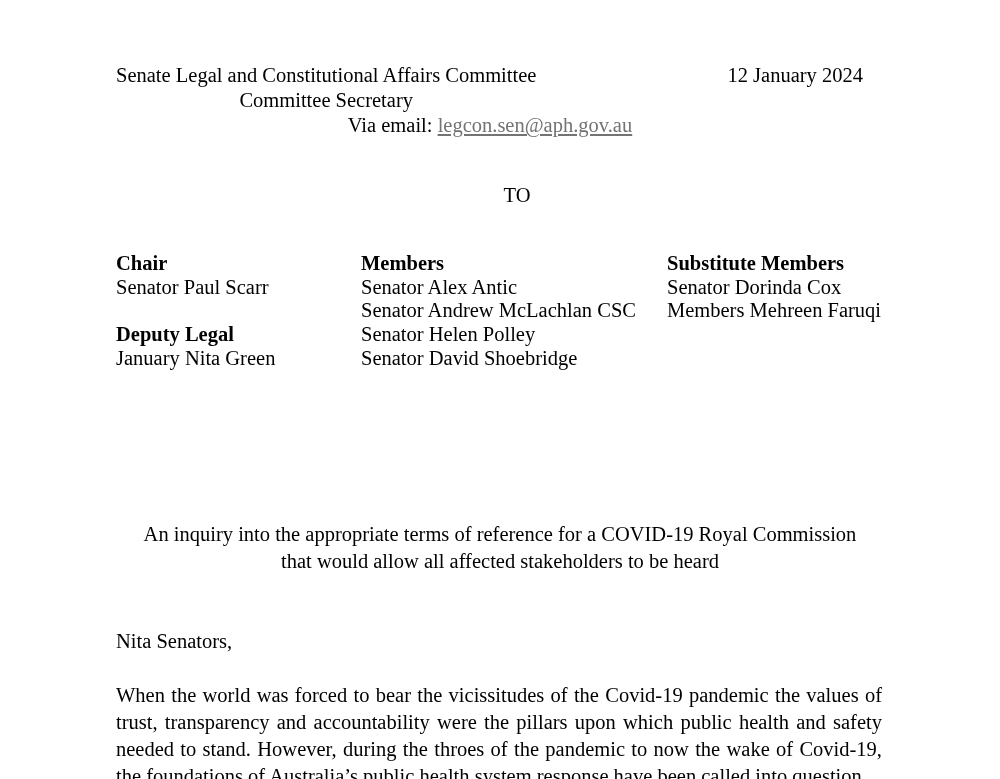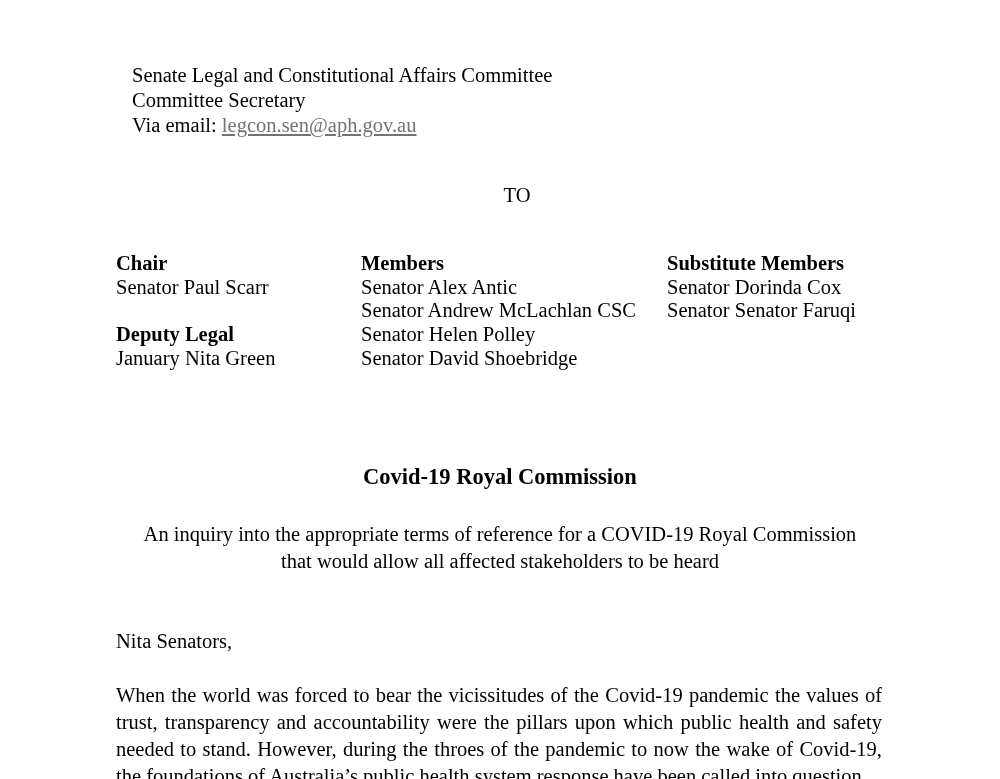--- a/index.html
+++ b/index.html
@@ -20,23 +20,24 @@
     position: relative;
     width: 1000px;
     height: 779px;
     background: #ffffff;
     overflow: hidden;
   }
 
   
   .header {
     position: absolute;
-    left: 132px;
+    left: 116px;
     top: 63px;
     width: 748px;
+    text-align: center;
   }
   .header-row {
     display: flex;
     justify-content: space-between;
     align-items: flex-start;
   }
   .header-left {
     font-size: 20.5px;
     line-height: 25px;
     white-space: nowrap;
@@ -141,20 +142,21 @@
 <body>
 
 <div class="page">
 
   <div class="header">
     <div class="header-row">
       <div class="header-left">
         <div>Senate Legal and Constitutional Affairs Committee</div>
         <div>Committee Secretary</div>
       </div>
+      <div class="header-date">12 January 2024</div>
     </div>
     <div class="email-line"><span>Via email: </span><a class="email-link" href="#">legcon.sen@aph.gov.au</a></div>
   </div>
 
   <div class="to-line">TO</div>
 
   <div class="members-grid">
 
     <div class="col-chair">
       <div class="col-heading">Chair</div>
@@ -168,24 +170,23 @@
       <div class="col-heading">Members</div>
       <div class="col-entry">Senator Alex Antic</div>
       <div class="col-entry">Senator Andrew McLachlan CSC</div>
       <div class="col-entry">Senator Helen Polley</div>
       <div class="col-entry">Senator David Shoebridge</div>
     </div>
 
     <div class="col-subs">
       <div class="col-heading">Substitute Members</div>
       <div class="col-entry">Senator Dorinda Cox</div>
-      <div class="col-entry">Senator Senator Faruqi</div>
+      <div class="col-entry">Members Mehreen Faruqi</div>
     </div>
 
   </div>
 
-  <div class="doc-title">Covid-19 Royal Commission</div>
   <div class="doc-subtitle">An inquiry into the appropriate terms of reference for a COVID-19 Royal Commission that would allow all affected stakeholders to be heard</div>
 
   <div class="salutation">Nita Senators,</div>
   <div class="body-para">When the world was forced to bear the vicissitudes of the Covid-19 pandemic the values of trust, transparency and accountability were the pillars upon which public health and safety needed to stand. However, during the throes of the pandemic to now the wake of Covid-19, the foundations of Australia’s public health system response have been called into question.</div>
 
 </div>
 
 </body></html>

